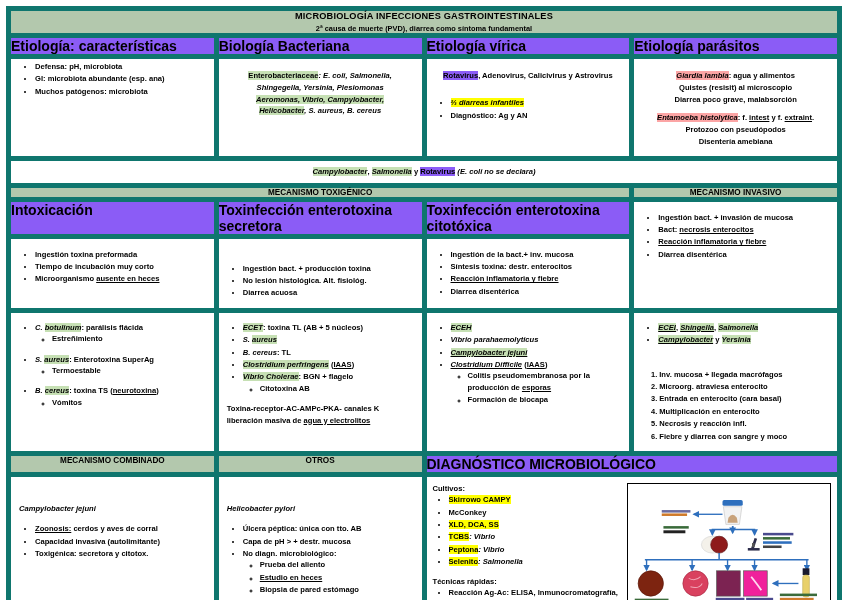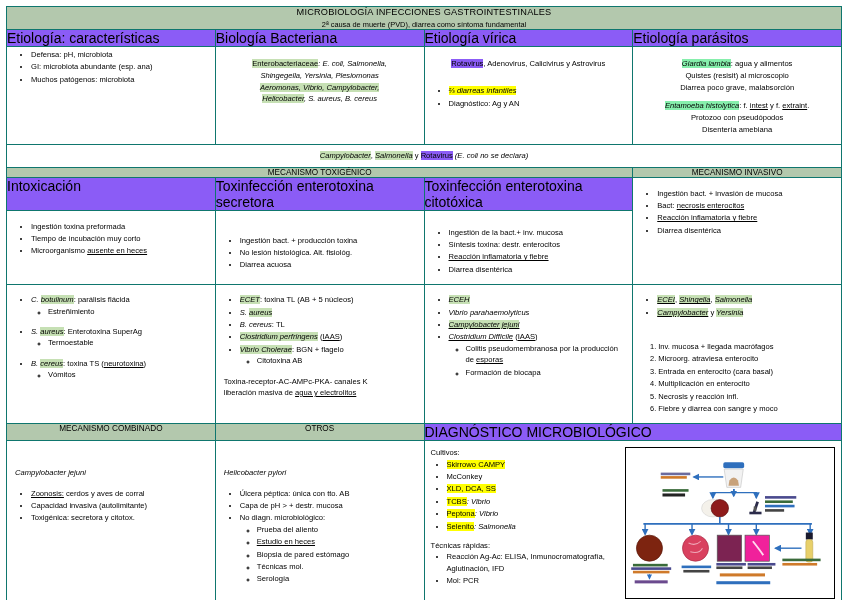--- a/index.html
+++ b/index.html
@@ -13,23 +13,24 @@
   .sheet {
     width: 848px; height: 600px;
     padding: 6px 6px 4px 6px;
   }
   table.grid {
     width: 836px;
     border-collapse: collapse;
     table-layout: fixed;
   }
   table.grid td {
-    border: 1px solid #0f766e;
+    border: 5px solid #0f766e;
     vertical-align: top;
     padding: 0;
+    font-weight: bold;
   }
 
   .title-cell {
     background: #b3c8ad;
     text-align: center;
     padding: 6px 4px 7px 4px;
   }
   .title-main { font-size: 9.2px; letter-spacing: .2px; }
   .title-sub  { font-size: 7.4px; margin-top: 3px; }
 
@@ -56,21 +57,21 @@
   ul.b li, ol.b li { margin: 0 0 1px 0; }
   ul.b > li::marker { font-size: 6.5px; }
   ul.b ul > li::marker { font-size: 6px; }
   ol.b > li::marker { font-size: 7.4px; }
 
   .i { font-style: italic; margin-top: 12px; }
   .u { text-decoration: underline; }
   .hg { background: #c6e0b4; }
   .hy { background: #ffff00; }
   .hp { background: #8b5cf6; }
-  .hb { background: #86efac; }
+  .hb { background: #fca5a5; }
   .gap { height: 7px; }
 
   .center-block { text-align: center; }
   .lead { margin-bottom: 4px; }
 
   .diag-wrap {
     display: flex;
     padding: 6px 6px 4px 6px;
     gap: 4px;
   }
@@ -183,21 +184,21 @@
     <td>
       <div class="cell" style="padding-top:24px">
         <ul class="b">
           <li>Ingestión bact. + producción toxina</li>
           <li>No lesión histológica. Alt. fisiológ.</li>
           <li>Diarrea acuosa</li>
         </ul>
       </div>
     </td>
     <td>
-      <div class="cell" style="padding-top:16px">
+      <div class="cell" style="padding-top:10px">
         <ul class="b">
           <li>Ingestión de la bact.+ inv. mucosa</li>
           <li>Síntesis toxina: destr. enterocitos</li>
           <li><span class="u">Reacción inflamatoria y fiebre</span></li>
           <li>Diarrea disentérica</li>
         </ul>
       </div>
     </td>
   </tr>
 

